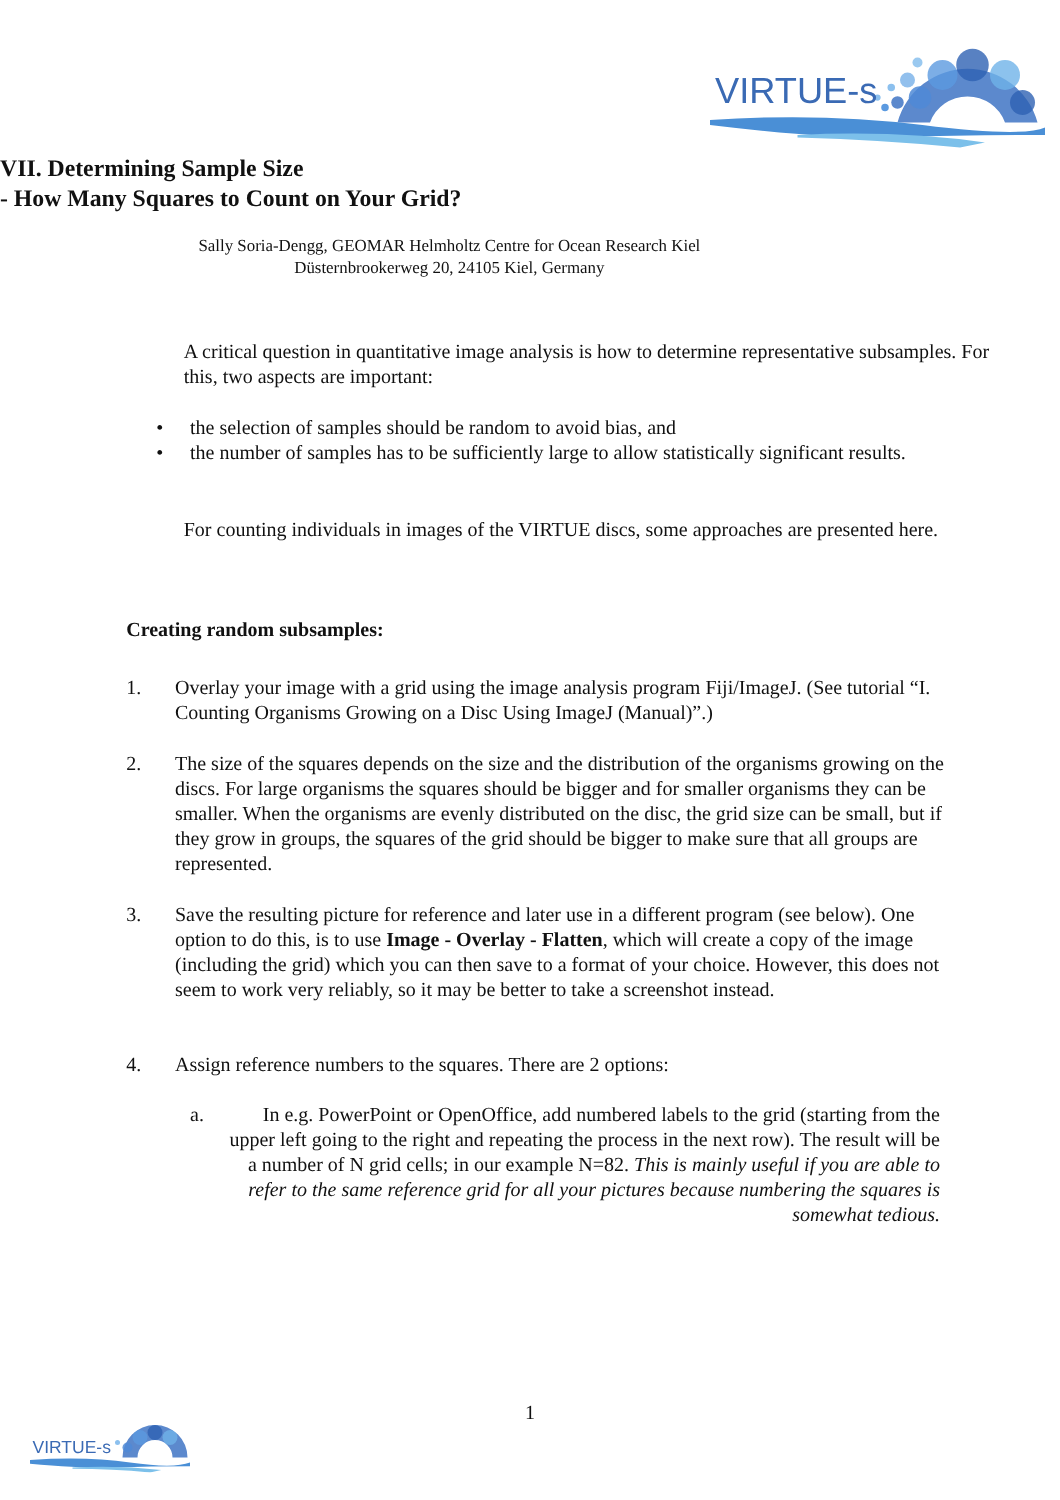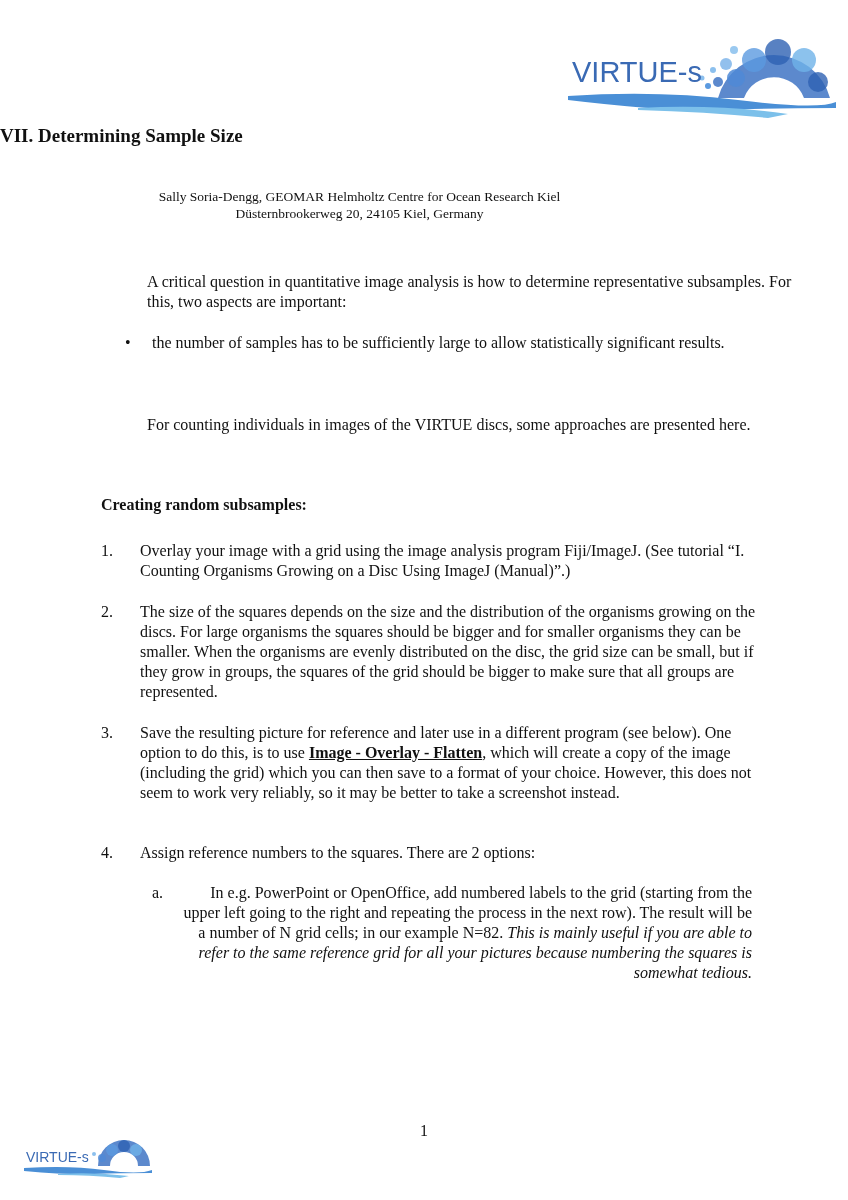--- a/index.html
+++ b/index.html
@@ -17,21 +17,21 @@
   .bullets li { position: relative; padding-left: 25px; }
   .bullets li::before { content: "•"; position: absolute; left: -2px; top: 0; }
   .h { position: absolute; left: 101px; top: 495px; font-weight: bold; font-size: 16px; line-height: 20px; }
   .item { position: absolute; left: 101px; width: 660px; font-size: 16px; line-height: 20px; }
   .item .num { position: absolute; left: 0; top: 0; }
   .item .txt { margin-left: 39px; display: block; }
   .sub { position: absolute; left: 152px; width: 600px; font-size: 16px; line-height: 20px; top: 883px; }
   .sub .num { position: absolute; left: 0; top: 0; }
   .sub .txt { margin-left: 25px; display: block; text-align: right; }
   .page-number { position: absolute; left: 0; width: 848px; text-align: center; top: 1122px; font-size: 16px; }
-  b { font-weight: bold; text-decoration: underline; }
+  b { font-weight: bold; }
   i { font-style: italic; }
 </style>
 </head>
 <body>
 
 <svg class="logo-top" viewBox="0 0 270 82">
   <g>
     <path d="M150 60 A58 58 0 0 1 262 60 L236 60 A32 32 0 0 0 176 60 Z" fill="#3f74c4" opacity="0.85"></path>
     <circle cx="186" cy="22" r="12" fill="#5b9ae0" opacity="0.8"></circle>
     <circle cx="210" cy="14" r="13" fill="#2e62b3" opacity="0.8"></circle>
@@ -45,30 +45,32 @@
     <circle cx="166" cy="12" r="4" fill="#9ac9f0"></circle>
     <circle cx="134" cy="40" r="2.5" fill="#8cc0ee"></circle>
   </g>
   <text x="4" y="44" font-family="Liberation Sans, sans-serif" font-size="29" fill="#3a6ab4">VIRTUE-s</text>
   <path d="M0 58 Q90 52 170 62 T268 64 L268 70 Q200 70 150 72 T0 62 Z" fill="#4a8fd6"></path>
   <path d="M70 70 Q150 66 220 76 L200 80 Q140 74 70 72 Z" fill="#7cc0ea"></path>
 </svg>
 
 <div class="title">
   <div>VII. Determining Sample Size</div>
+  <div>- How Many Squares to Count on Your Grid?</div>
 </div>
 
 <div class="author">
   <div>Sally Soria-Dengg, GEOMAR Helmholtz Centre for Ocean Research Kiel</div>
   <div>Düsternbrookerweg 20, 24105 Kiel, Germany</div>
 </div>
 
 <div class="p" style="top:272px">A critical question in quantitative image analysis is how to determine representative subsamples. For this, two aspects are important:</div>
 
 <ul class="bullets">
+  <li>the selection of samples should be random to avoid bias, and</li>
   <li>the number of samples has to be sufficiently large to allow statistically significant results.</li>
 </ul>
 
 <div class="p" style="top:415px">For counting individuals in images of the VIRTUE discs, some approaches are presented here.</div>
 
 <div class="h">Creating random subsamples:</div>
 
 <div class="item" style="top:541px">
   <span class="num">1.</span>
   <span class="txt">Overlay your image with a grid using the image analysis program Fiji/ImageJ. (See tutorial “I. Counting Organisms Growing on a Disc Using ImageJ (Manual)”.)</span>

